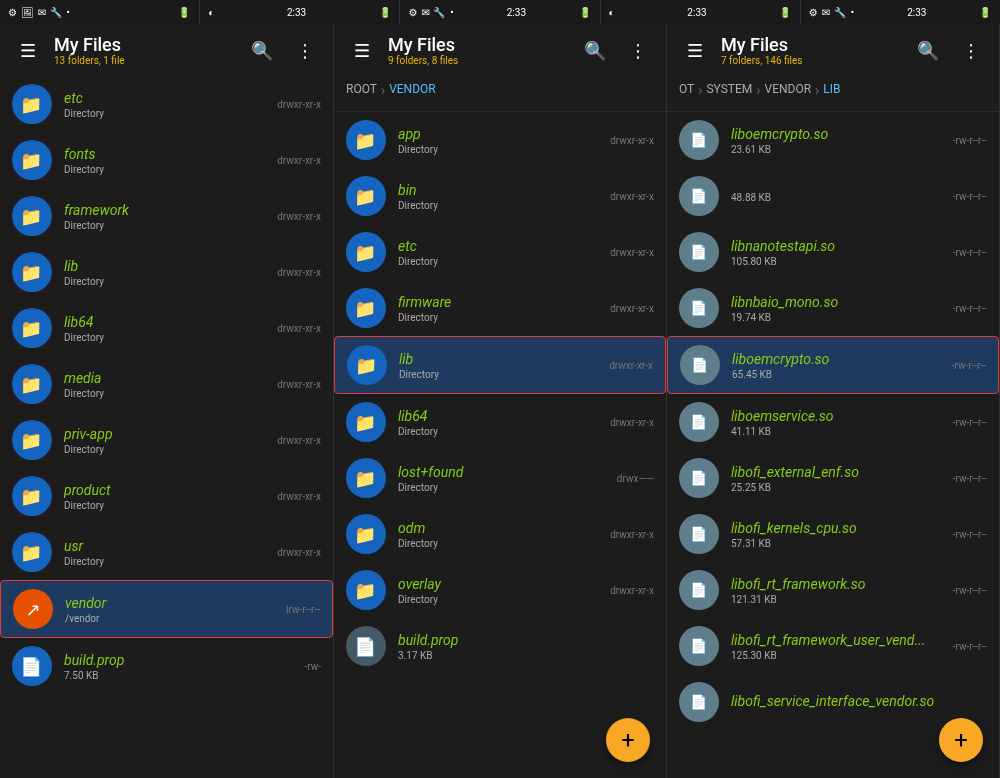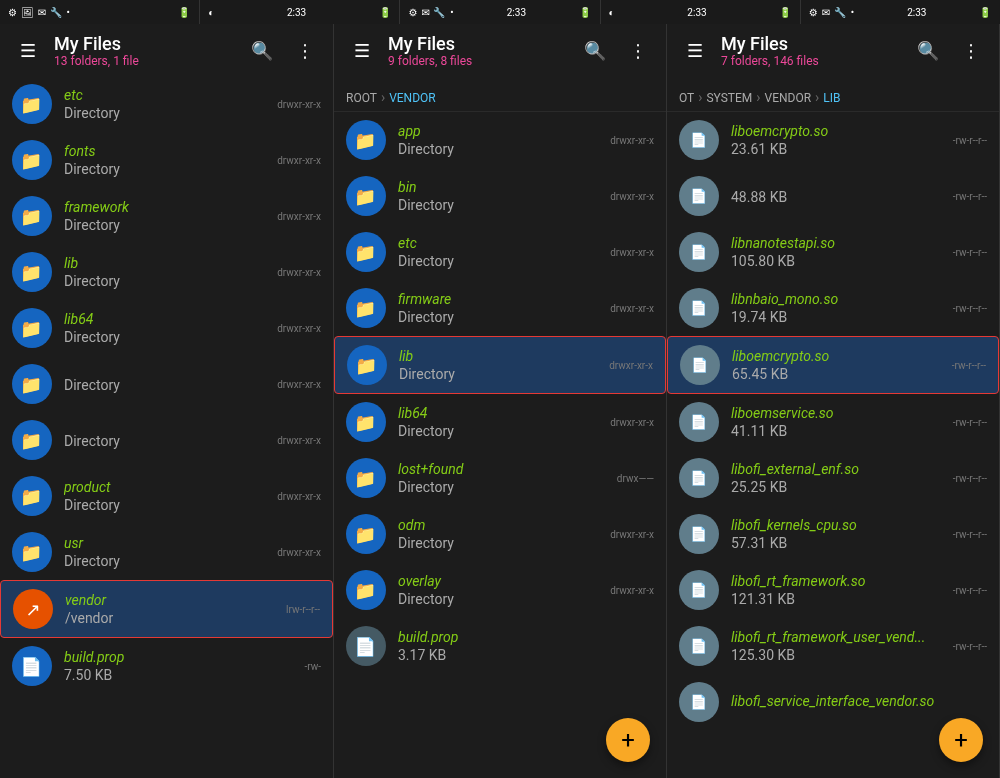--- a/index.html
+++ b/index.html
@@ -57,32 +57,32 @@
     .app-bar {
       display: flex;
       align-items: center;
       padding: 0 12px;
       height: 52px;
       background: #1c1c1c;
       gap: 10px;
     }
     .app-bar-title { flex: 1; }
     .app-bar-title .title { font-size: 18px; font-weight: 500; color: #fff; }
-    .app-bar-title .subtitle { font-size: 12px; color: #ec4899; }
+    .app-bar-title .subtitle { font-size: 10px; color: #eab308; }
     .icon-btn {
       width: 32px; height: 32px;
       display: flex; align-items: center; justify-content: center;
       cursor: pointer; border-radius: 50%; color: #fff;
       font-size: 18px;
     }
 
     
     .breadcrumb {
       display: flex;
-      align-items: flex-end;
+      align-items: flex-start;
       padding: 6px 12px;
       font-size: 12px;
       color: #aaa;
       background: #1c1c1c;
       gap: 4px;
       border-bottom: 1px solid #2a2a2a;
       height: 36px;
     }
     .breadcrumb .crumb { color: #aaa; }
     .breadcrumb .crumb.active { color: #4fc3f7; }
@@ -114,21 +114,21 @@
       display: flex; align-items: center; justify-content: center;
       margin-right: 12px;
       flex-shrink: 0;
       font-size: 18px;
     }
     .file-icon.orange { background: #e65100; }
     .file-icon.doc { background: #455a64; }
 
     .file-info { flex: 1; min-width: 0; }
     .file-name { font-size: 14px; color: #84cc16; font-weight: 400; white-space: nowrap; overflow: hidden; text-overflow: ellipsis; font-style: italic; }
-    .file-meta { font-size: 14px; color: #aaa; margin-top: 2px; }
+    .file-meta { font-size: 10px; color: #aaa; margin-top: 2px; }
 
     .file-perm {
       font-size: 10px;
       color: #777;
       flex-shrink: 0;
       margin-left: 24px;
       white-space: nowrap;
     }
 
     
@@ -269,28 +269,30 @@
           <div class="file-info">
             <div class="file-name">lib64</div>
             <div class="file-meta">Directory</div>
           </div>
           <div class="file-perm">drwxr-xr-x</div>
         </div>
 
         <div class="file-item">
           <div class="file-icon">📁</div>
           <div class="file-info">
-            <div class="file-meta">Directory</div>
-          </div>
-          <div class="file-perm">drwxr-xr-x</div>
-        </div>
-
-        <div class="file-item">
-          <div class="file-icon">📁</div>
-          <div class="file-info">
+            <div class="file-name">media</div>
+            <div class="file-meta">Directory</div>
+          </div>
+          <div class="file-perm">drwxr-xr-x</div>
+        </div>
+
+        <div class="file-item">
+          <div class="file-icon">📁</div>
+          <div class="file-info">
+            <div class="file-name">priv-app</div>
             <div class="file-meta">Directory</div>
           </div>
           <div class="file-perm">drwxr-xr-x</div>
         </div>
 
         <div class="file-item">
           <div class="file-icon">📁</div>
           <div class="file-info">
             <div class="file-name">product</div>
             <div class="file-meta">Directory</div>

